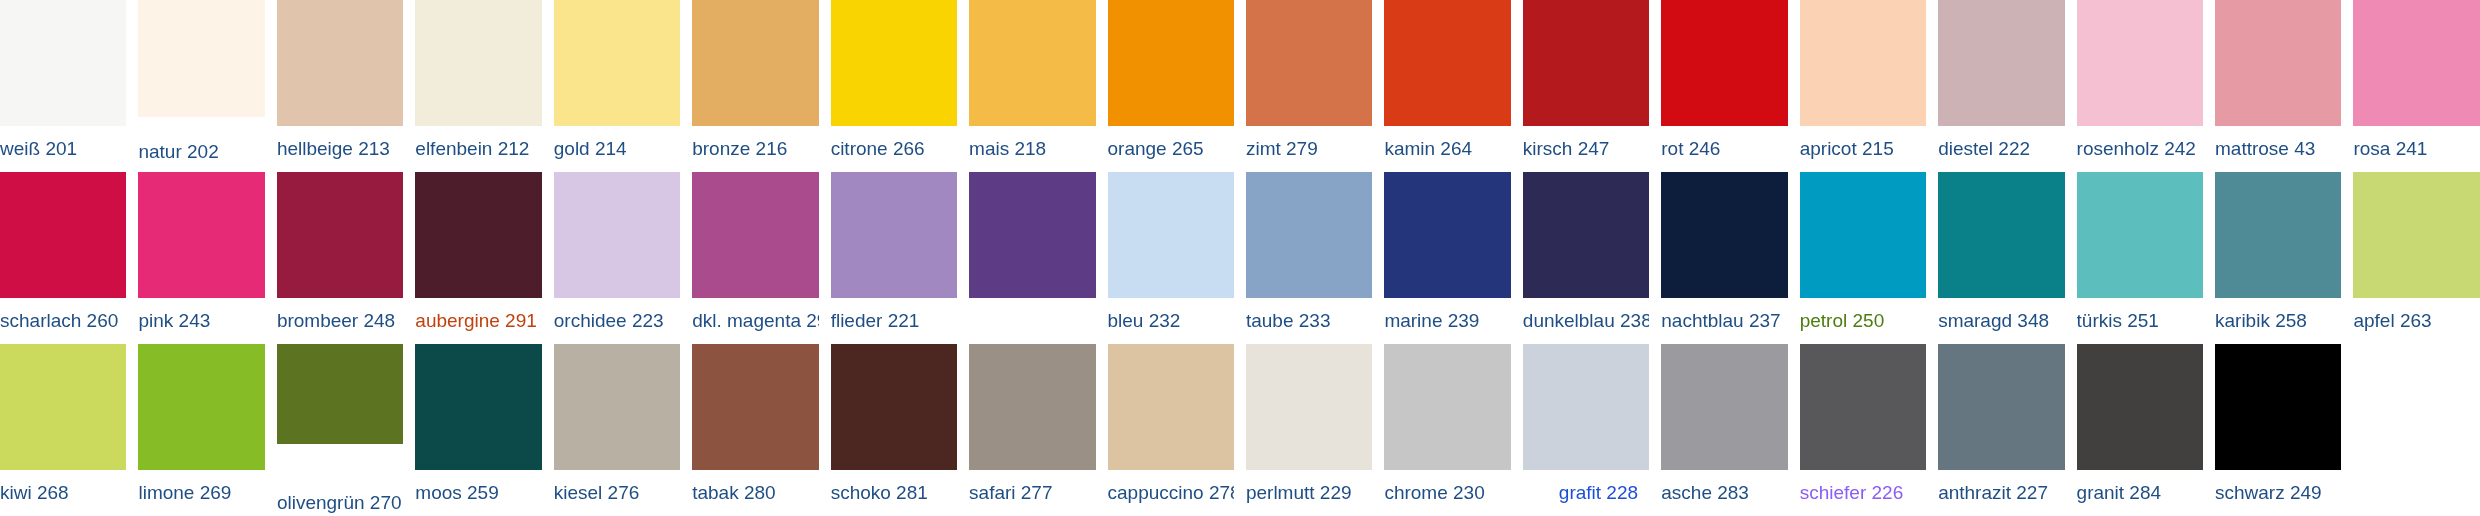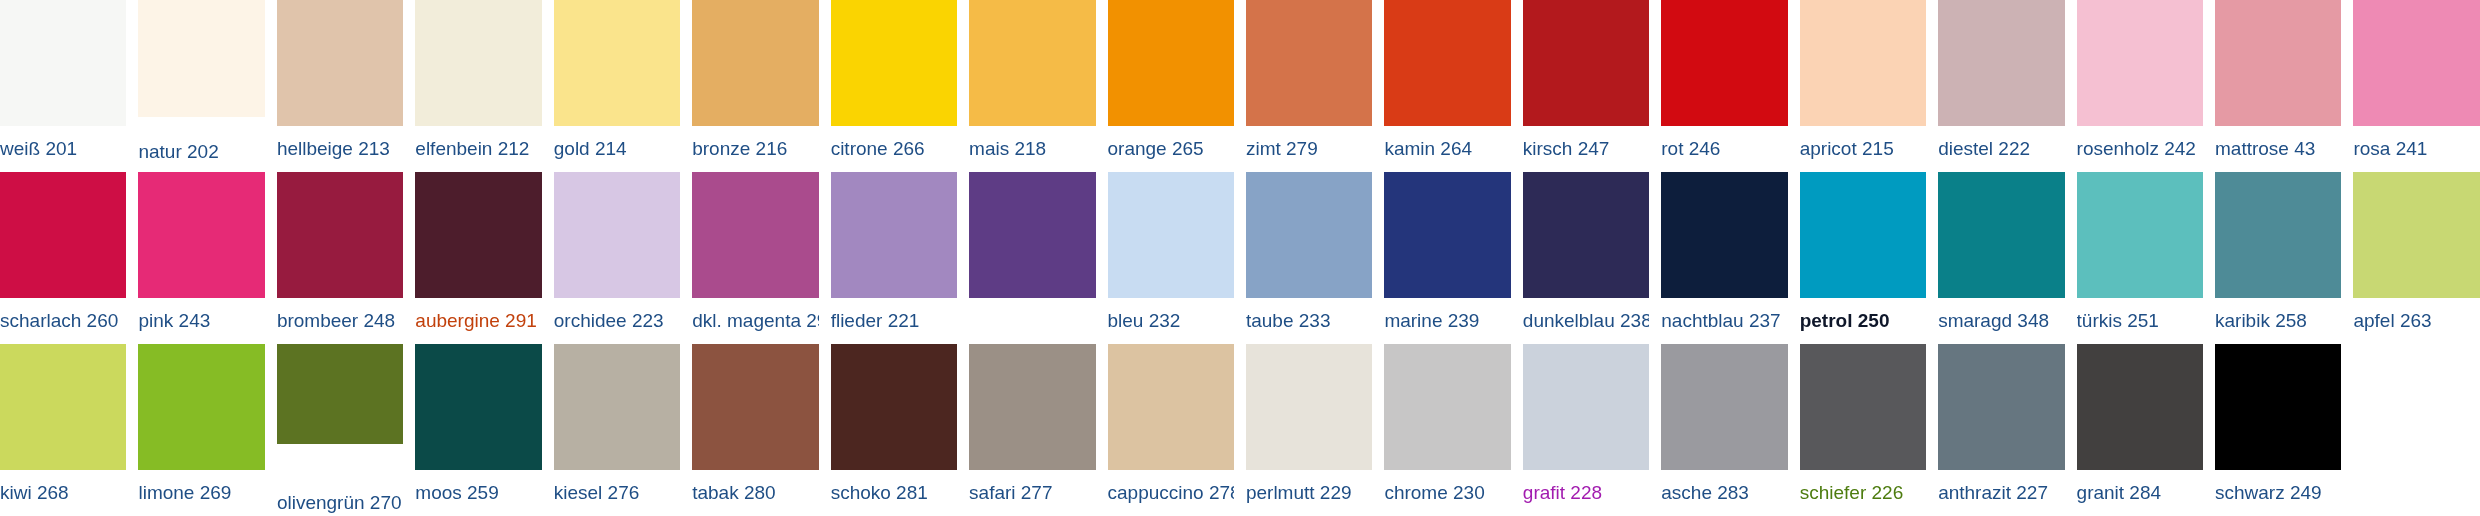--- a/index.html
+++ b/index.html
@@ -183,21 +183,21 @@
       <div class="swatch-cell">
         <div class="swatch-chip" style="background: rgb(45, 42, 86);"></div>
         <div class="swatch-label" style="color: rgb(31, 78, 133);">dunkelblau 238</div>
       </div>
       <div class="swatch-cell">
         <div class="swatch-chip" style="background: rgb(13, 30, 60);"></div>
         <div class="swatch-label" style="color: rgb(31, 78, 133);">nachtblau 237</div>
       </div>
       <div class="swatch-cell">
         <div class="swatch-chip" style="background: rgb(0, 155, 192);"></div>
-        <div class="swatch-label" style="color: #0f172a; font-weight: bold;">petrol 250</div>
+        <div class="swatch-label" style="color: #4d7c0f;">petrol 250</div>
       </div>
       <div class="swatch-cell">
         <div class="swatch-chip" style="background: rgb(10, 128, 137);"></div>
         <div class="swatch-label" style="color: rgb(31, 78, 133);">smaragd 348</div>
       </div>
       <div class="swatch-cell">
         <div class="swatch-chip" style="background: rgb(92, 191, 189);"></div>
         <div class="swatch-label" style="color: rgb(31, 78, 133);">türkis 251</div>
       </div>
       <div class="swatch-cell">
@@ -249,29 +249,29 @@
       <div class="swatch-cell">
         <div class="swatch-chip" style="background: rgb(231, 227, 218);"></div>
         <div class="swatch-label" style="color: rgb(31, 78, 133);">perlmutt 229</div>
       </div>
       <div class="swatch-cell">
         <div class="swatch-chip" style="background: rgb(199, 198, 198);"></div>
         <div class="swatch-label" style="color: rgb(31, 78, 133);">chrome 230</div>
       </div>
       <div class="swatch-cell">
         <div class="swatch-chip" style="background: rgb(203, 210, 220);"></div>
-        <div class="swatch-label" style="color: #a21caf;">grafit 228</div>
+        <div class="swatch-label" style="color: #1d4ed8; margin-left: 36px;">grafit 228</div>
       </div>
       <div class="swatch-cell">
         <div class="swatch-chip" style="background: rgb(154, 154, 159);"></div>
         <div class="swatch-label" style="color: rgb(31, 78, 133);">asche 283</div>
       </div>
       <div class="swatch-cell">
         <div class="swatch-chip" style="background: rgb(88, 88, 91);"></div>
-        <div class="swatch-label" style="color: #4d7c0f;">schiefer 226</div>
+        <div class="swatch-label" style="color: #8b5cf6;">schiefer 226</div>
       </div>
       <div class="swatch-cell">
         <div class="swatch-chip" style="background: rgb(102, 118, 128);"></div>
         <div class="swatch-label" style="color: rgb(31, 78, 133);">anthrazit 227</div>
       </div>
       <div class="swatch-cell">
         <div class="swatch-chip" style="background: rgb(66, 64, 63);"></div>
         <div class="swatch-label" style="color: rgb(31, 78, 133);">granit 284</div>
       </div>
       <div class="swatch-cell">

